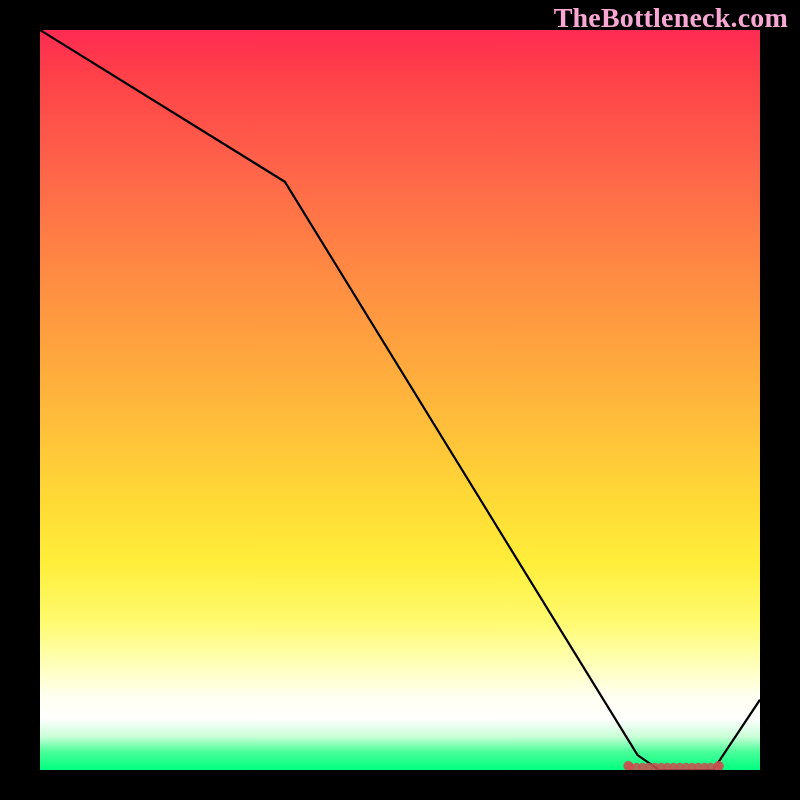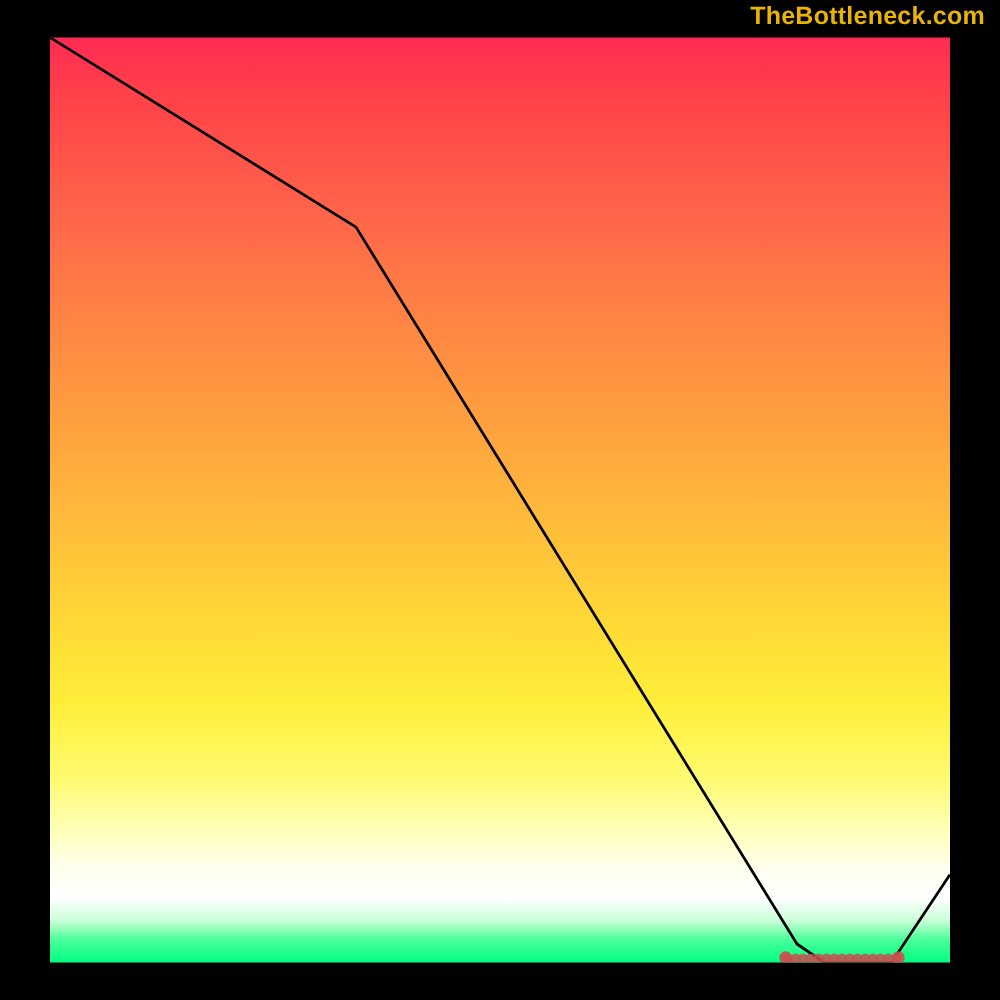--- a/index.html
+++ b/index.html
@@ -14,24 +14,25 @@
   .outer {
     position: relative;
     width: 800px;
     height: 800px;
     background: #000;
   }
   .watermark {
     position: absolute;
     top: 2px;
     right: 12px;
-    color: #eab308;
-    font-size: 20px;
+    color: #f9a8d4;
+    font-size: 28px;
     font-weight: 600;
     letter-spacing: 0.2px;
+    font-family: Liberation Serif, serif;
   }
   .plot {
     position: absolute;
     left: 40px;
     top: 30px;
     width: 720px;
     height: 740px;
   }
   .gradient {
     position: absolute;

